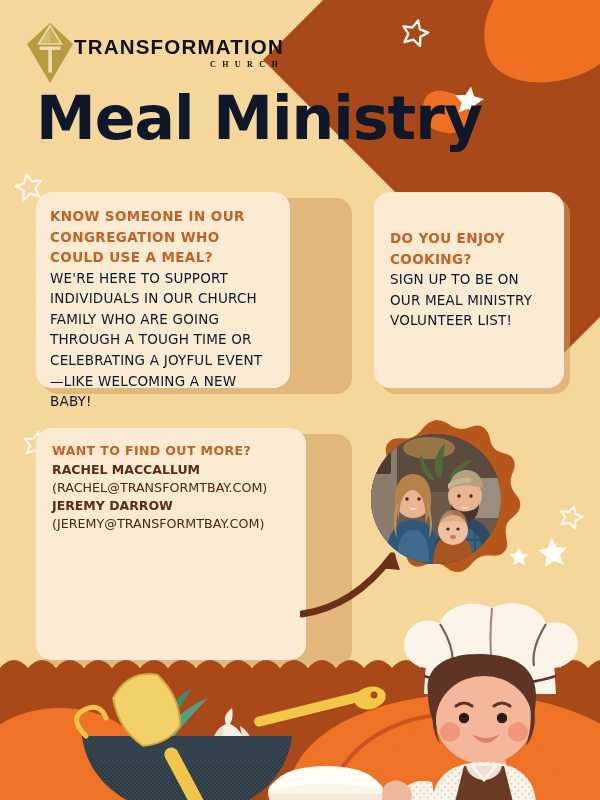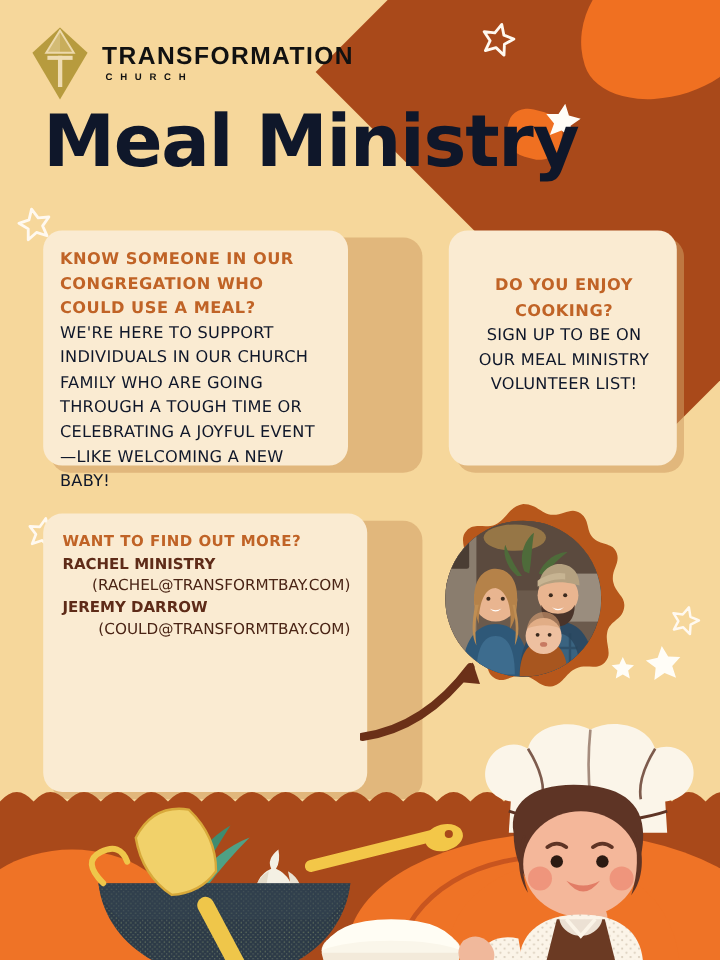--- a/index.html
+++ b/index.html
@@ -42,33 +42,33 @@
     transform:rotate(15deg);
   }
 
   
   .star{ position:absolute; pointer-events:none; }
   .star svg{ display:block; }
 
   
   .logo-row{
     position:absolute; left:26px; top:22px;
-    display:flex; align-items:center; gap:11px;
+    display:flex; align-items:center; 
   }
   .logo-mark{ width:48px; height:62px; position:relative; }
   .logo-text{ display:flex; flex-direction:column; line-height:1; }
   .logo-title{
     font-family:"Liberation Sans", sans-serif;
     font-weight:bold; font-size:20.5px; letter-spacing:1.2px;
     color:#111; white-space:nowrap;
   }
   .logo-sub{
-    font-family:Liberation Sans, sans-serif;
+    font-family:Liberation Serif, serif;
     font-weight:bold; font-size:8px; letter-spacing:6.4px;
-    color:#111; text-align:left; margin-top:3px; padding-left:3px;
+    color:#111; text-align:right; margin-top:3px; padding-left:3px;
   }
 
   
   .headline{
     position:absolute; left:36px; top:88px;
     font-family:"DejaVu Sans", sans-serif;
     font-weight:bold; font-size:60px; letter-spacing:-1px;
     color:#0f172a; line-height:1;
     white-space:nowrap;
   }
@@ -98,36 +98,36 @@
   }
 
   #card1{ left:36px; top:192px; width:254px; height:196px; }
   #card1-sh{ left:42px; top:198px; width:310px; height:196px; }
   #card1 .inner{ padding:14px 16px 0 14px; }
   #card1 .card-h{ font-size:13.5px; line-height:1.52; }
   #card1 .card-b{ font-size:13.5px; line-height:1.53; }
 
   #card2{ left:374px; top:192px; width:190px; height:196px; }
   #card2-sh{ left:380px; top:198px; width:190px; height:196px; }
-  #card2 .inner{ padding:36px 14px 0 16px;text-align:center; }
+  #card2 .inner{ padding:36px 14px 0 16px; }
   #card2 .card-h{ font-size:13.5px; line-height:1.52; }
   #card2 .card-b{ font-size:13.5px; line-height:1.53; }
 
   #card3{ left:36px; top:428px; width:270px; height:232px; }
   #card3-sh{ left:42px; top:434px; width:310px; height:232px; }
   #card3 .inner{ padding:14px 14px 0 16px; }
   #card3 .card-h{ font-size:12.5px; line-height:1.5; }
   #card3 .card-b{ font-size:12.7px; line-height:1.48; }
   #card3 .person{
     font-family:"DejaVu Sans", sans-serif;
     font-weight:bold; font-size:12.5px; color:#5E2B18; line-height:1.45;
   }
   #card3 .email{
     font-family:"DejaVu Sans", sans-serif;
-    font-size:12.7px; color:#4A2415; line-height:1.45;text-align:right;
+    font-size:12.7px; color:#4A2415; line-height:1.45;
   }
 
   
   .photo-wrap{ position:absolute; left:352px; top:418px; width:182px; height:182px; }
   .photo-blob{ position:absolute; inset:0; }
   .photo-circle{
     position:absolute; left:19px; top:16px; width:130px; height:130px;
     border-radius:50%; overflow:hidden;
     background:#3B3530;
   }
@@ -277,24 +277,24 @@
           <circle cx="87" cy="95" r="1.6" fill="#3B2A1E"></circle>
         <ellipse cx="82" cy="103" rx="3" ry="2" fill="#C77A62"></ellipse>
       </svg>
     </div>
   </div>
 
   <div class="card-shadow" id="card3-sh"></div>
   <div class="card" id="card3">
     <div class="inner">
       <div class="card-h">WANT TO FIND OUT MORE?</div>
-      <div class="person">RACHEL MINISTRY</div>
+      <div class="person">RACHEL MACCALLUM</div>
       <div class="email">(RACHEL@TRANSFORMTBAY.COM)</div>
       <div class="person">JEREMY DARROW</div>
-      <div class="email">(COULD@TRANSFORMTBAY.COM)</div>
+      <div class="email">(JEREMY@TRANSFORMTBAY.COM)</div>
     </div>
   </div>
 
   <svg class="arrow" width="120" height="86" viewBox="0 0 120 86">
     <path d="M2 80 C30 76 62 62 92 22" stroke="#6B3018" stroke-width="7" fill="none" stroke-linecap="round"></path>
     <path d="M94 18 L78 34 L100 36 Z" fill="#6B3018"></path>
   </svg>
 
   <div class="bottom-band">
     <svg width="600" height="160" viewBox="0 0 600 160">

